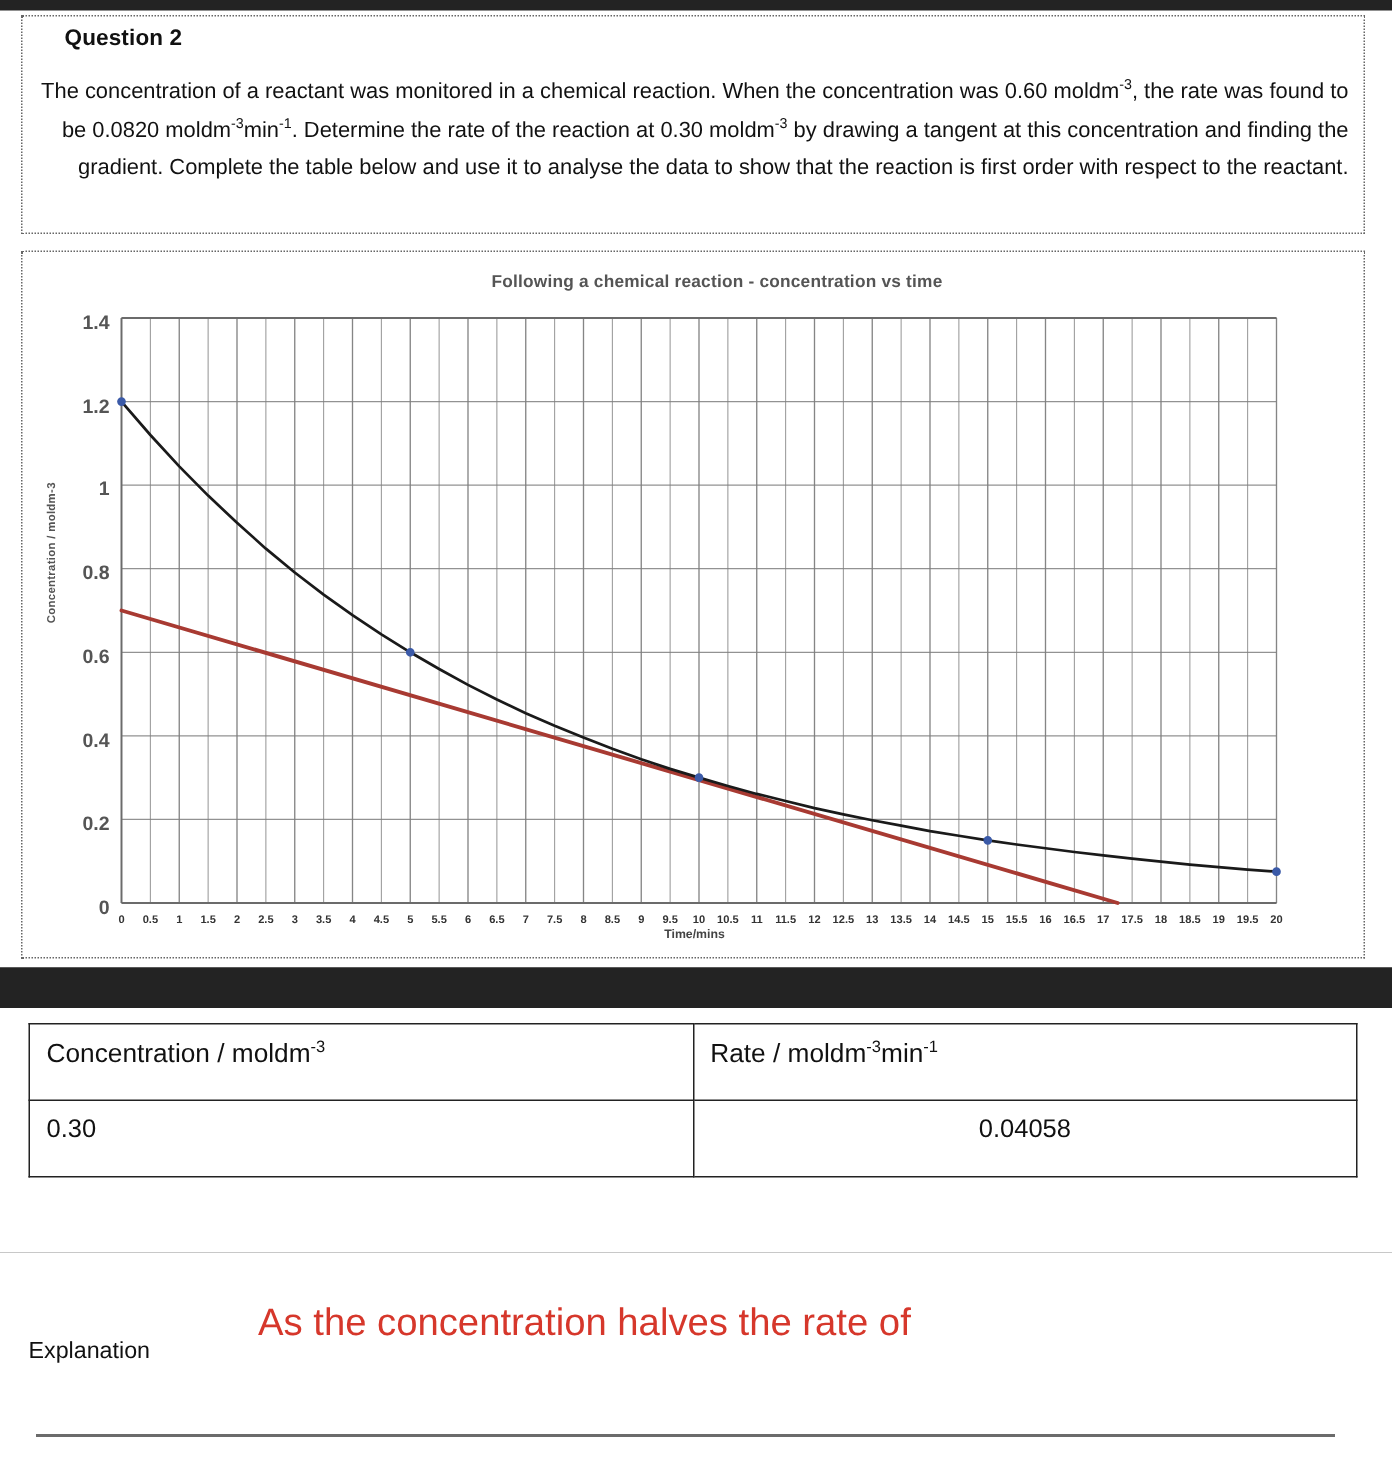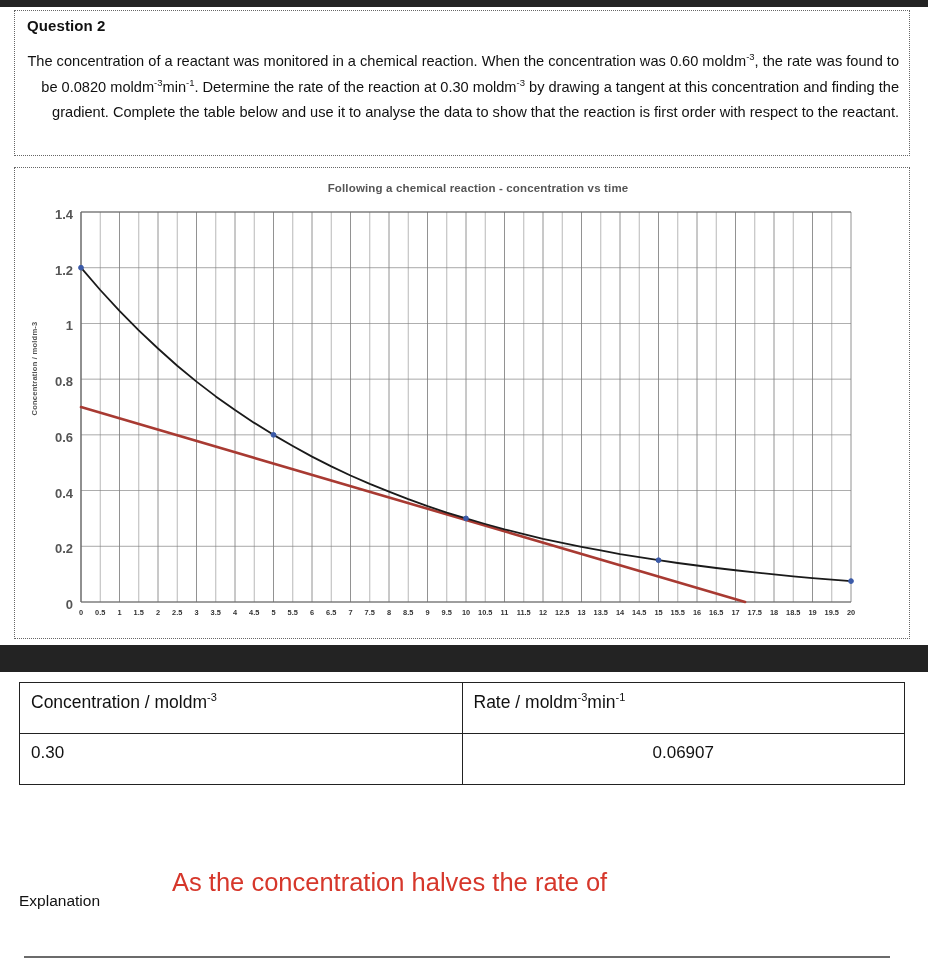--- a/index.html
+++ b/index.html
@@ -12,21 +12,21 @@
   
   #question-section{
     position:absolute;left:0;top:7px;width:928px;height:638px;
     background:#ffffff;
   }
   #question-block{
     position:absolute;left:14px;top:3px;width:896px;height:146px;
     border:1px dotted #666;box-sizing:border-box;background:#fff;
   }
   #question-title{
-    position:absolute;left:12px;top:6px;
+    position:absolute;left:28px;top:6px;
     font-size:15px;font-weight:bold;color:#111;letter-spacing:.1px;
   }
   #question-body{
     position:absolute;left:12px;top:38px;width:872px;
     font-size:14.6px;line-height:25.5px;color:#111;text-align:right;
   }
   #question-body sup{font-size:9.5px;vertical-align:super;line-height:0;}
   
   #chart-frame{
     position:absolute;left:14px;top:160px;width:896px;height:472px;
@@ -106,20 +106,21 @@
 
   <div id="question-block">
     <div id="question-title">Question 2</div>
     <div id="question-body"><span>The concentration of a reactant was monitored in a chemical reaction. When the concentration was</span> <span>0.60 moldm<sup>-3</sup>, the rate was found to be 0.0820 moldm<sup>-3</sup>min<sup>-1</sup>.  Determine the rate of the reaction at</span> <span>0.30 moldm<sup>-3</sup> by drawing a tangent at this concentration and finding the gradient.  Complete the table</span> <span>below and use it to analyse the data to show that the reaction is first order with respect to the reactant.</span></div>
   </div>
 
   <div id="chart-frame">
     <div id="chart-title">Following a chemical reaction - concentration vs time</div>
     <div id="plot-wrap">
       <div id="ylabel">Concentration / moldm-3</div>
+      <div id="xlabel">Time/mins</div>
       <svg id="plot-svg" width="896" height="472">
           <rect x="66" y="44" width="770" height="390" fill="#ffffff"></rect>
           <line x1="66" y1="44" x2="66" y2="434" stroke="#7f7f7f" stroke-width="0.9" opacity="0.95"></line>
           <line x1="85.25" y1="44" x2="85.25" y2="434" stroke="#7f7f7f" stroke-width="0.7" opacity="0.8"></line>
           <line x1="104.5" y1="44" x2="104.5" y2="434" stroke="#7f7f7f" stroke-width="0.9" opacity="0.95"></line>
           <line x1="123.75" y1="44" x2="123.75" y2="434" stroke="#7f7f7f" stroke-width="0.7" opacity="0.8"></line>
           <line x1="143" y1="44" x2="143" y2="434" stroke="#7f7f7f" stroke-width="0.9" opacity="0.95"></line>
           <line x1="162.25" y1="44" x2="162.25" y2="434" stroke="#7f7f7f" stroke-width="0.7" opacity="0.8"></line>
           <line x1="181.5" y1="44" x2="181.5" y2="434" stroke="#7f7f7f" stroke-width="0.9" opacity="0.95"></line>
           <line x1="200.75" y1="44" x2="200.75" y2="434" stroke="#7f7f7f" stroke-width="0.7" opacity="0.8"></line>
@@ -184,21 +185,21 @@
 
 <section id="table-section">
   <table id="data-table">
     <tbody>
         <tr>
           <td class="h">Concentration / moldm<sup>-3</sup></td>
           <td class="h">Rate / moldm<sup>-3</sup>min<sup>-1</sup></td>
         </tr>
         <tr>
           <td>0.30</td>
-          <td class="red-cell">0.06907</td>
+          <td class="red-cell">0.04058</td>
         </tr>
       </tbody>
   </table>
 </section>
 
 <section id="explanation-section">
   <div id="explanation-label">Explanation</div>
   <div id="explanation-text"><span>As the concentration halves the rate of</span><br></div>
   <div id="bottom-rule"></div>
 </section>

